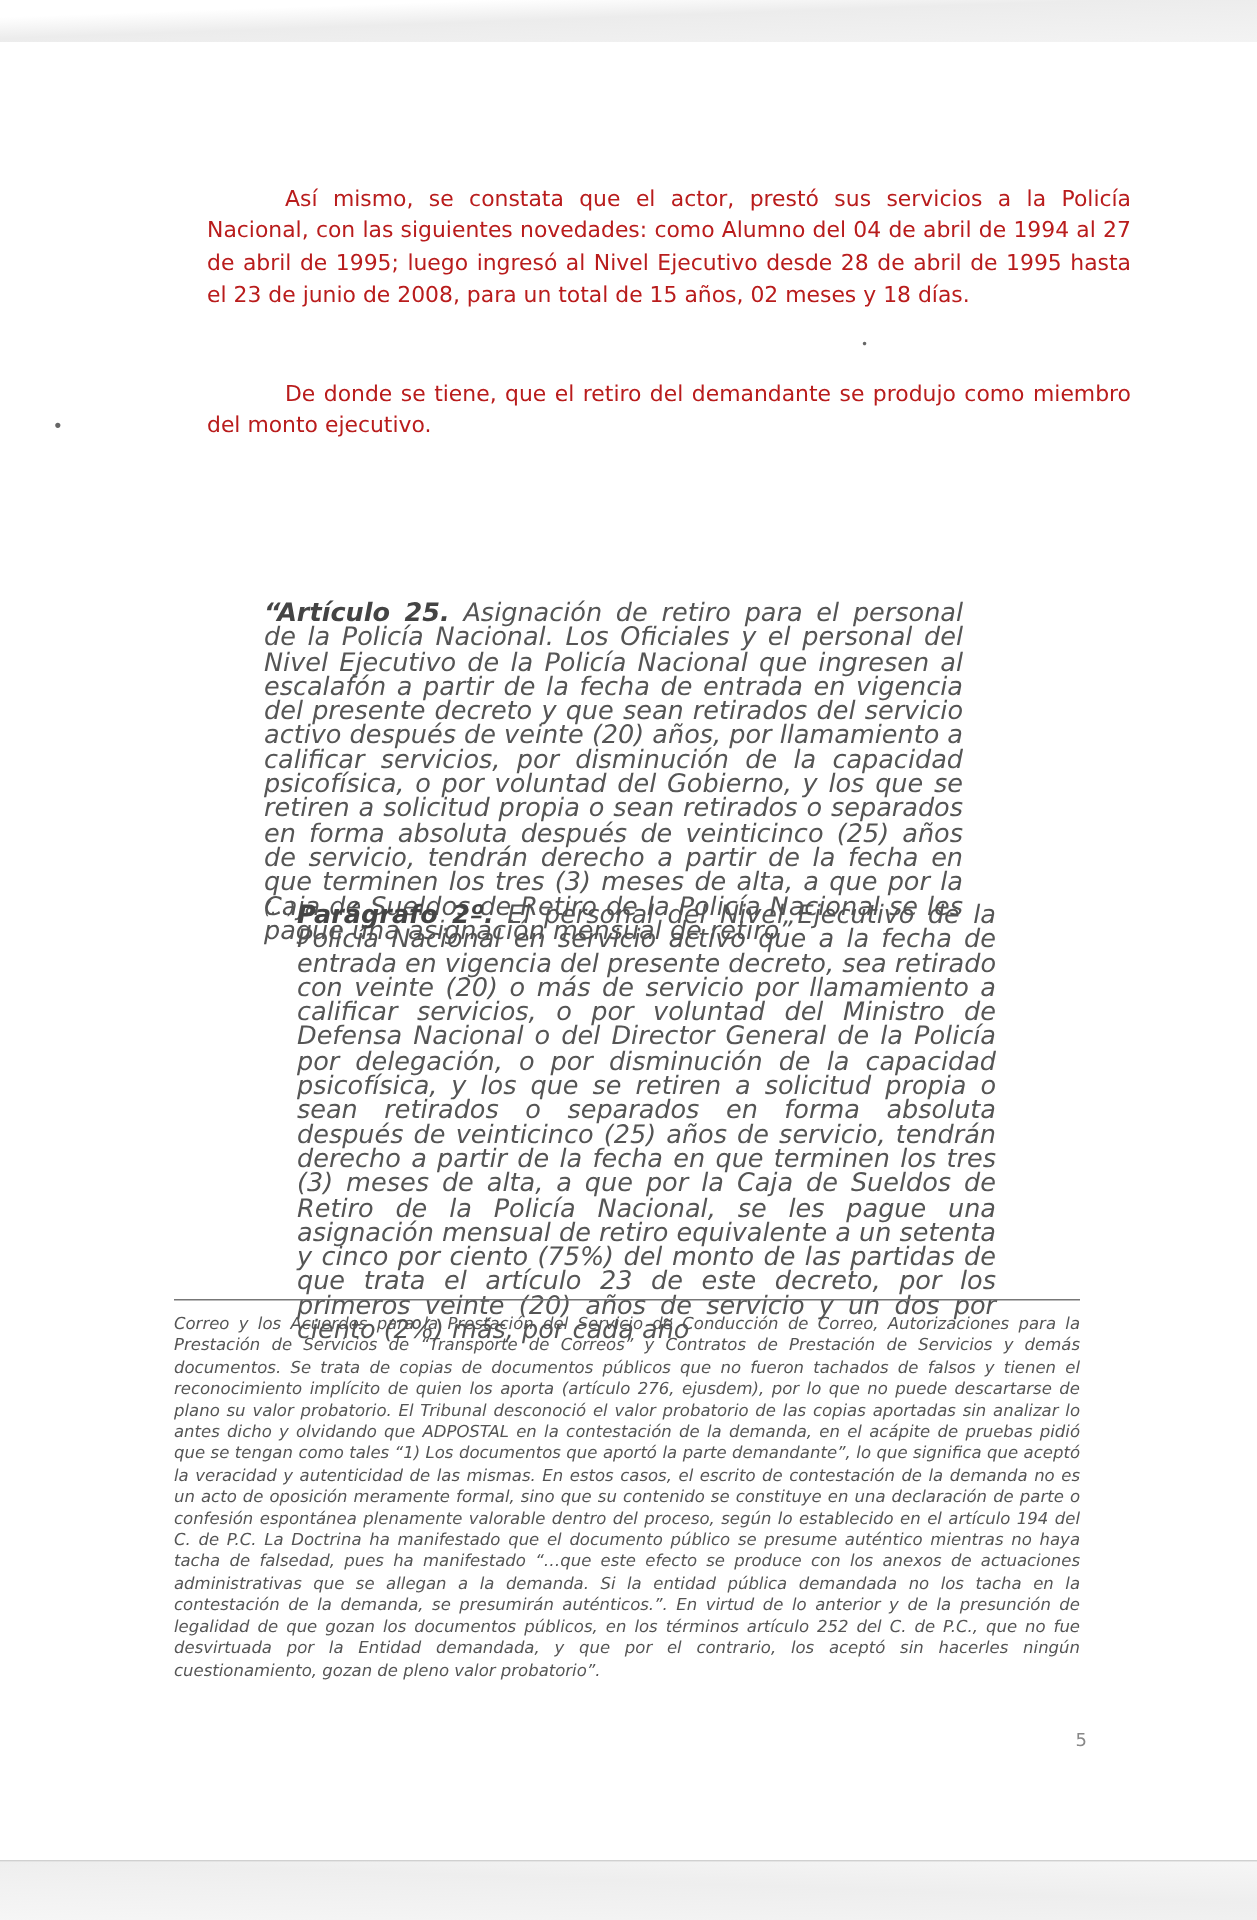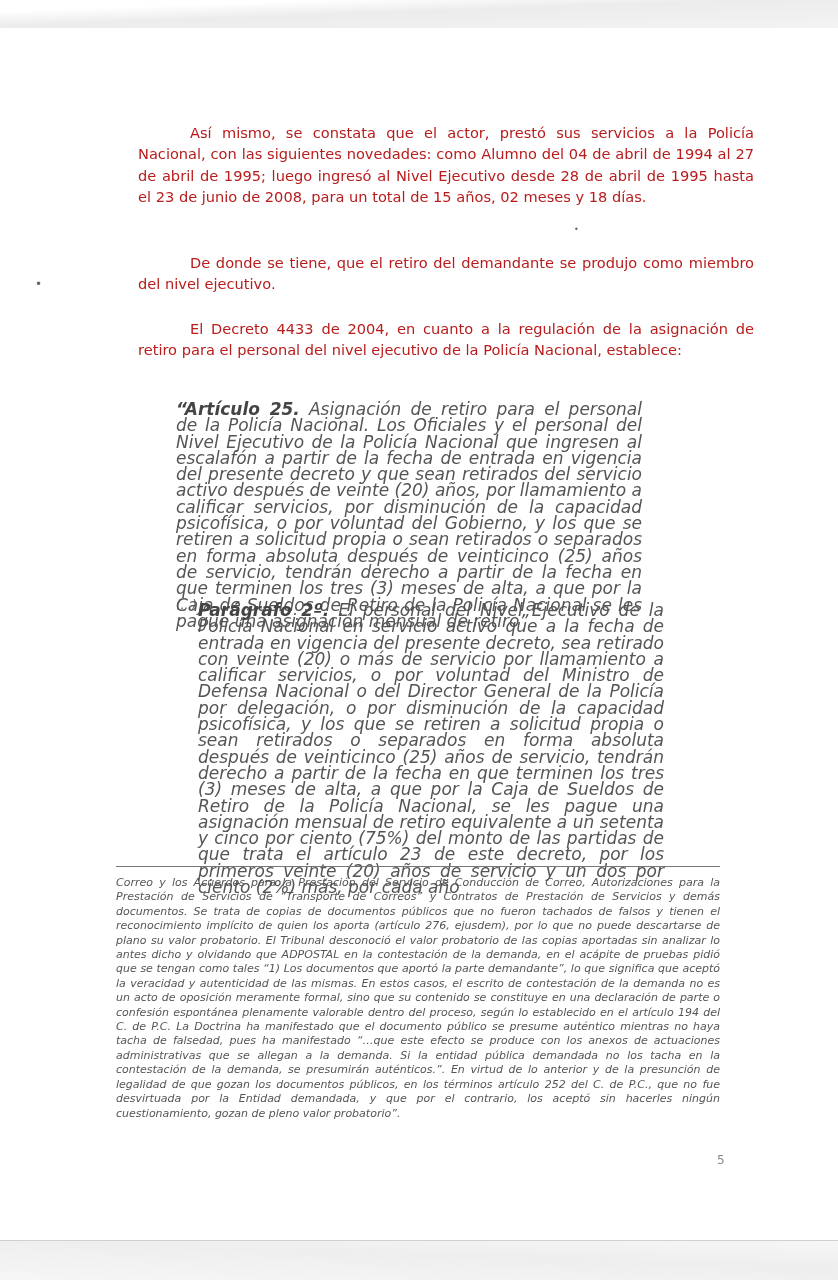--- a/index.html
+++ b/index.html
@@ -65,26 +65,23 @@
 <div class="scan-top"></div>
 
 <div class="page">
 
 
   <div class="body-text" style="top:122px;">
     <p>Así mismo, se constata que el actor, prestó sus servicios a la Policía Nacional, con las siguientes novedades: como Alumno del 04 de abril de 1994 al 27 de abril de 1995; luego ingresó al Nivel Ejecutivo desde 28 de abril de 1995 hasta el 23 de junio de 2008, para un total de 15 años, 02 meses y 18 días.</p>
   </div>
 
   <div class="body-text" style="top:252px;">
-    <p>De donde se tiene, que el retiro del demandante se produjo como miembro del nivel ejecutivo.</p>
+    <p>De donde se tiene, que el retiro del demandante se produjo como miembro del monto ejecutivo.</p>
   </div>
 
-  <div class="body-text" style="top:318px;">
-    <p>El Decreto 4433 de 2004, en cuanto a la regulación de la asignación de retiro para el personal del nivel ejecutivo de la Policía Nacional, establece:</p>
-  </div>
 
   <span class="mark" style="left:35px;top:277px;font-size:12px;">•</span>
   <span class="mark" style="left:574px;top:225px;font-size:8px;">•</span>
 
   <div class="quote" style="top:401px;">
     <p><b>“Artículo 25.</b><span> Asignación de retiro para el personal de la Policía Nacional. Los Oficiales y el personal del Nivel Ejecutivo de la Policía Nacional que ingresen al escalafón a partir de la fecha de entrada en vigencia del presente decreto y que sean retirados del servicio activo después de veinte (20) años, por llamamiento a calificar servicios, por disminución de la capacidad psicofísica, o por voluntad del Gobierno, y los que se retiren a solicitud propia o sean retirados o separados en forma absoluta después de veinticinco (25) años de servicio, tendrán derecho a partir de la fecha en que terminen los tres (3) meses de alta, a que por la Caja de Sueldos de Retiro de la Policía Nacional se les pague una asignación mensual de retiro”</span></p>
   </div>
 
   <div class="ellipsis">(…)</div>
 

